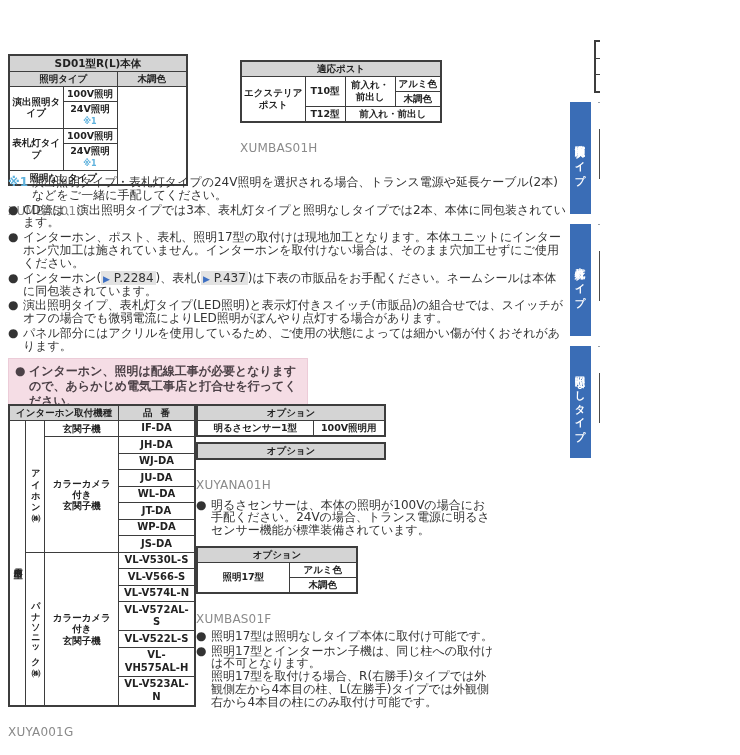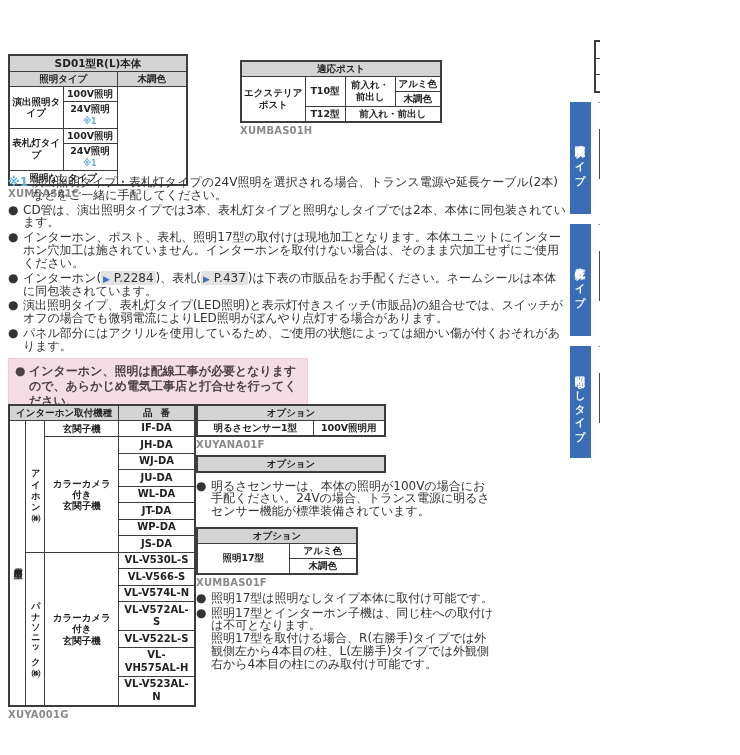--- a/index.html
+++ b/index.html
@@ -6,21 +6,21 @@
   .page { position:relative; width:600px; height:755px; background:#ffffff;
           font-family:"DejaVu Sans", sans-serif; color:#333; overflow:hidden; }
 
   
   table.ctable { border-collapse:collapse; border:2px solid #3d3d3d; background:#fff; }
   table.ctable th, table.ctable td {
       border:1px solid #3d3d3d; font-size:9.5px; font-weight:bold; color:#222;
       padding:1px 2px; text-align:center; line-height:1.25; }
   .thead { background:#d4d4d4; }
   .pre { white-space:pre-line; }
-  .code { font-size:10px; color:#8a8a8a; margin-top:2px; letter-spacing:.2px;font-weight:bold; }
+  .code { font-size:12px; color:#8a8a8a; margin-top:18px; letter-spacing:.2px; }
   .refmark { color:#5fb2dd; font-size:8px; font-weight:bold; }
 
   
   .abs { position:absolute; }
   #main-table-wrap   { left:8px;   top:54px; }
   #post-table-wrap   { left:196px; top:60px;padding-left:44px; }
   #right-panel       { left:570px; top:40px; width:168px; }
   #notes-top         { left:8px;   top:176px; width:560px; }
   #warning           { left:8px;   top:358px; width:300px; }
   #intercom-wrap     { left:8px;   top:404px; }
@@ -380,33 +380,33 @@
       <tbody>
           <tr>
             <th colspan="2" class="thead">オプション</th>
           </tr>
       <tr>
         <td>明るさセンサー1型</td>
         <td>100V照明用</td>
       </tr>
     </tbody>
       </table>
-    <div class="code">XUYANA01F</div>
 
     <table class="ctable opt-table" style="margin-top:5px;">
       <colgroup>
           <col style="width:116px">
           <col style="width:72px">
         </colgroup>
       <tbody>
           <tr>
             <th colspan="2" class="thead">オプション</th>
           </tr>
     </tbody>
       </table>
+    <div class="code">XUYANA01H</div>
 
     <div class="note" style="margin-top:7px;">
       <span class="mk">●</span>
       <span class="txt">明るさセンサーは、本体の照明が100Vの場合にお手配ください。24Vの場合、トランス電源に明るさセンサー機能が標準装備されています。</span>
     </div>
 
     <table class="ctable opt-table" style="margin-top:9px;">
       <colgroup>
           <col style="width:92px">
           <col style="width:68px">

